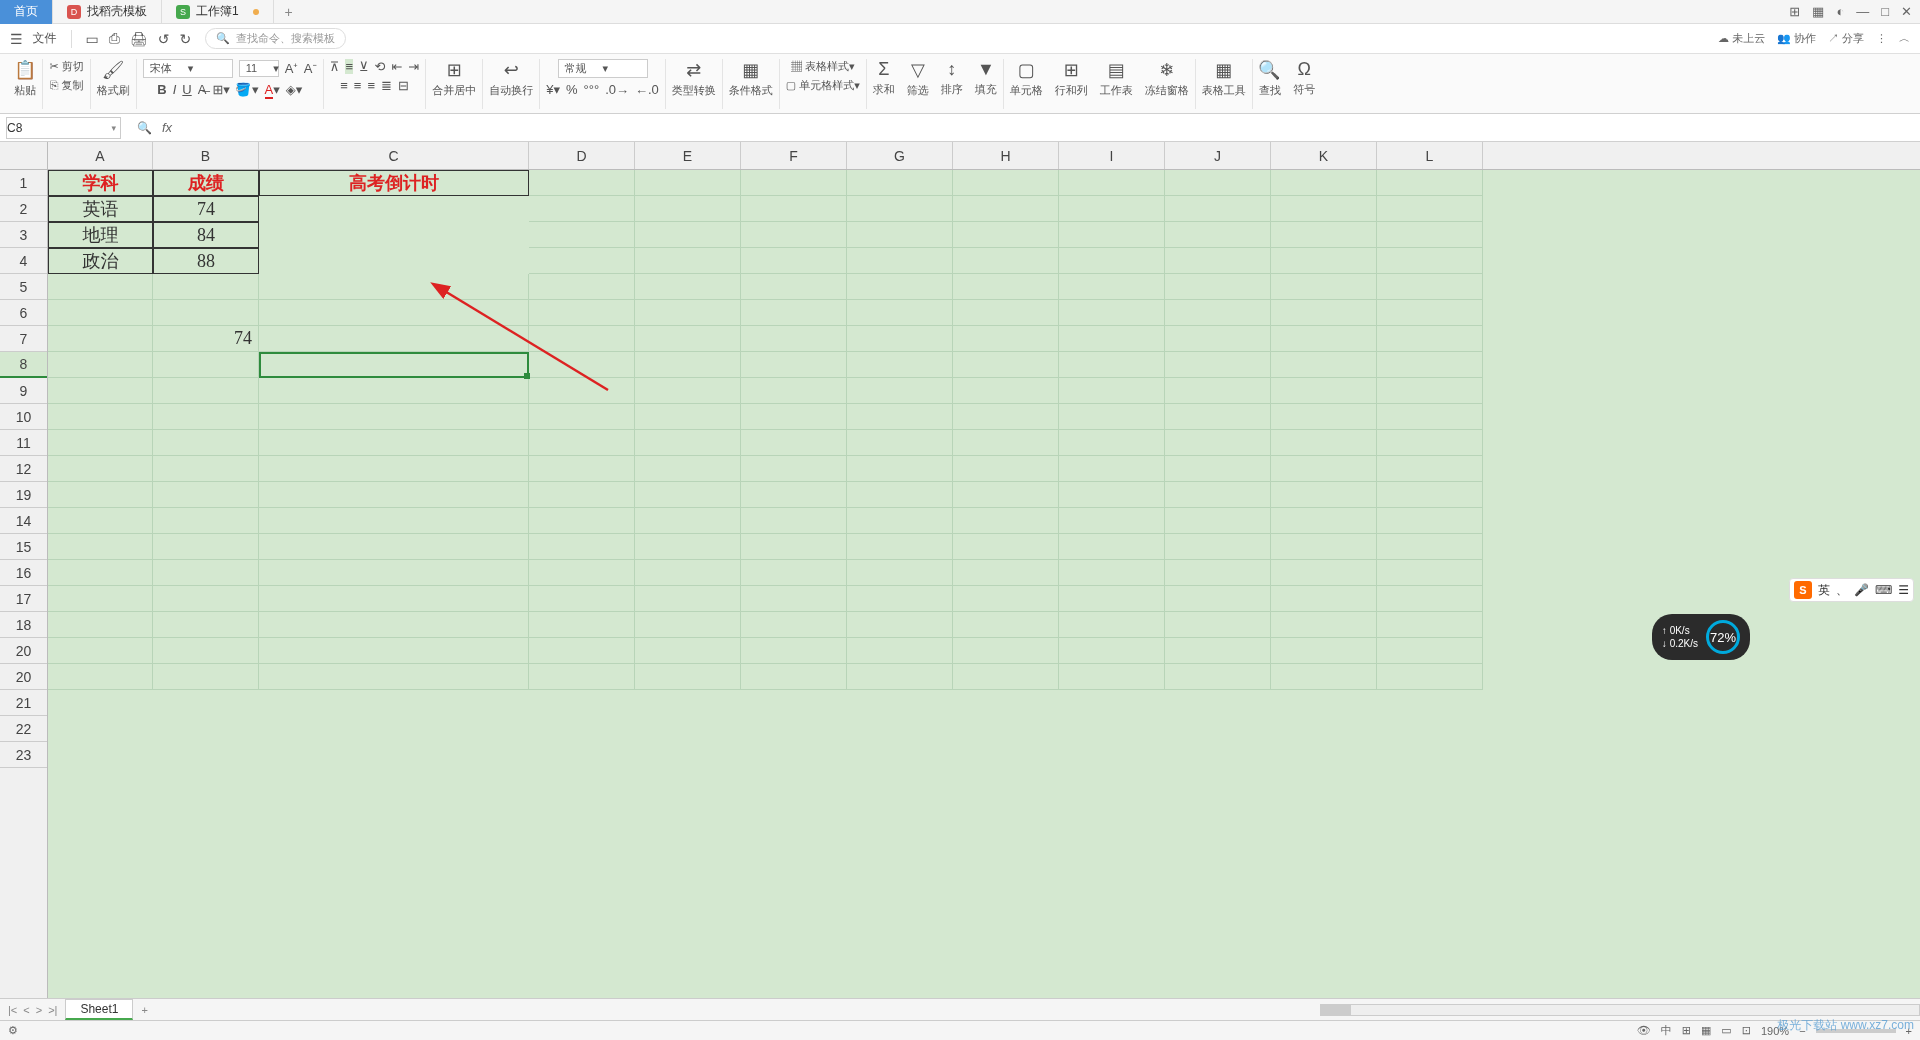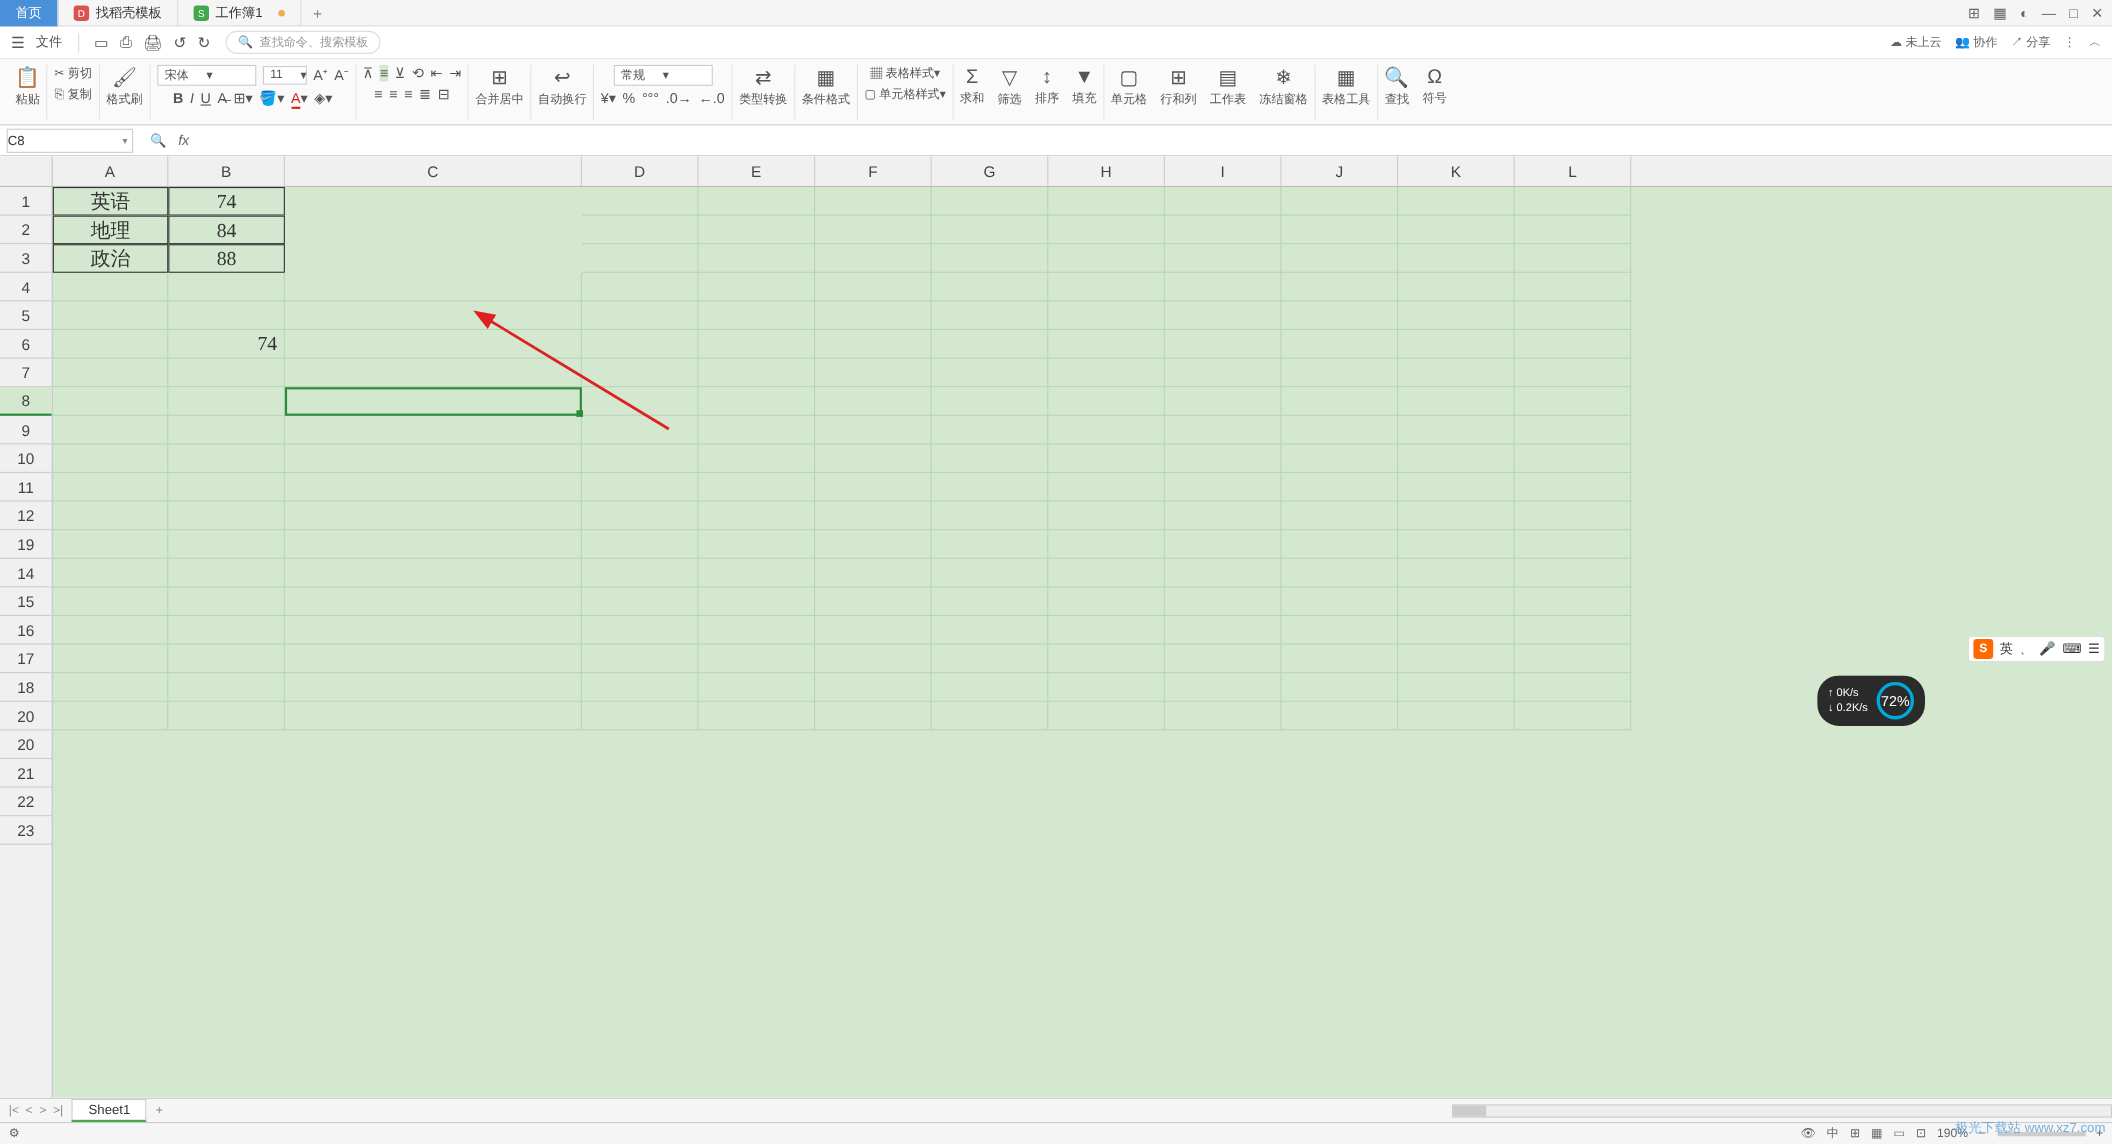--- a/index.html
+++ b/index.html
@@ -367,20 +367,34 @@
     <div class="selection" style="left:211px;top:182px;width:270px;height:26px;"></div>
 
     <svg class="arrow-annot" style="left:380px;top:110px;width:200px;height:120px;">
       <defs>
           <marker id="ah" markerWidth="10" markerHeight="10" refX="2" refY="3" orient="auto">
             <path d="M0,0 L0,6 L8,3 z" fill="#d22"></path>
           </marker>
         </defs>
       <line x1="180" y1="110" x2="15" y2="10" stroke="#d22" stroke-width="2.5" marker-end="url(#ah)"></line>
     </svg>
+  <div class="cell-row">
+        <div class="cell data-border red" style="width: 105px;">学科</div>
+        <div class="cell data-border red" style="width: 106px;">成绩</div>
+        <div class="cell data-border red" style="width: 270px;">高考倒计时</div>
+        <div class="cell" style="width: 106px;"></div>
+        <div class="cell" style="width: 106px;"></div>
+        <div class="cell" style="width: 106px;"></div>
+        <div class="cell" style="width: 106px;"></div>
+        <div class="cell" style="width: 106px;"></div>
+        <div class="cell" style="width: 106px;"></div>
+        <div class="cell" style="width: 106px;"></div>
+        <div class="cell" style="width: 106px;"></div>
+        <div class="cell" style="width: 106px;"></div>
+      </div>
       <div class="cell-row">
         <div class="cell data-border" style="width: 105px;">英语</div>
         <div class="cell data-border" style="width: 106px;">74</div>
         <div class="cell" style="width: 270px; visibility: hidden;"></div>
         <div class="cell" style="width: 106px;"></div>
         <div class="cell" style="width: 106px;"></div>
         <div class="cell" style="width: 106px;"></div>
         <div class="cell" style="width: 106px;"></div>
         <div class="cell" style="width: 106px;"></div>
         <div class="cell" style="width: 106px;"></div>

